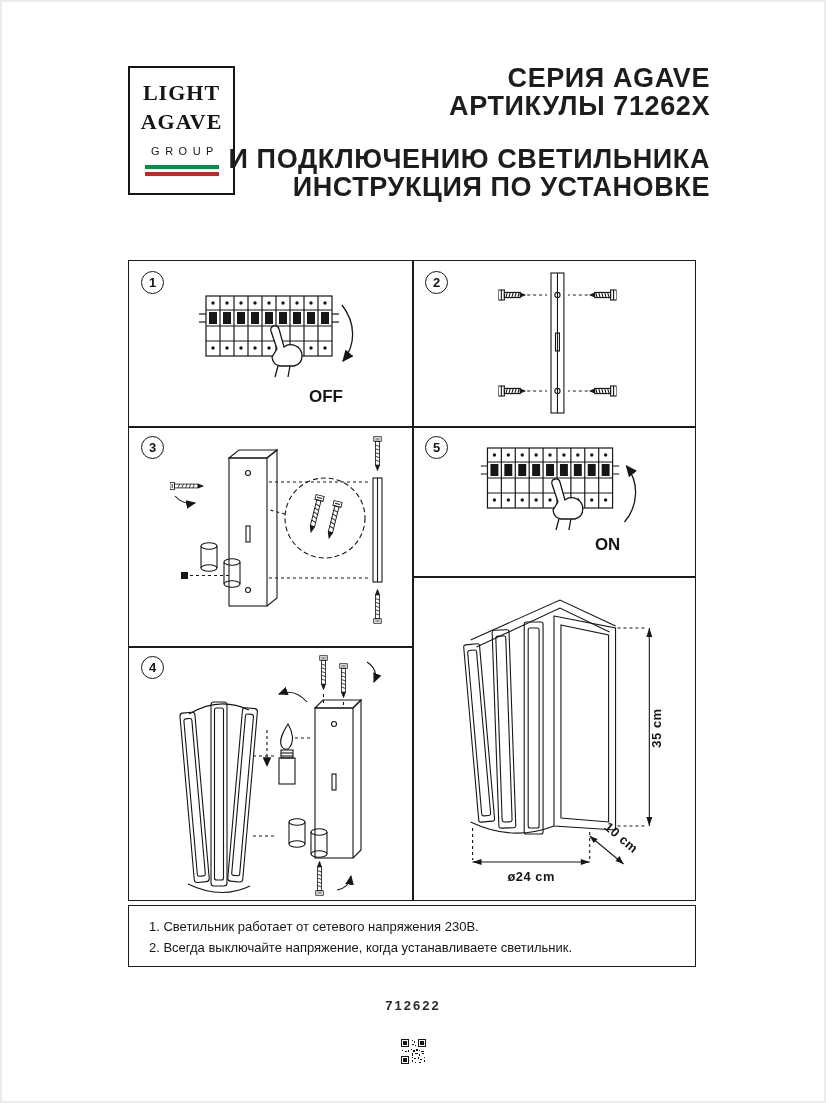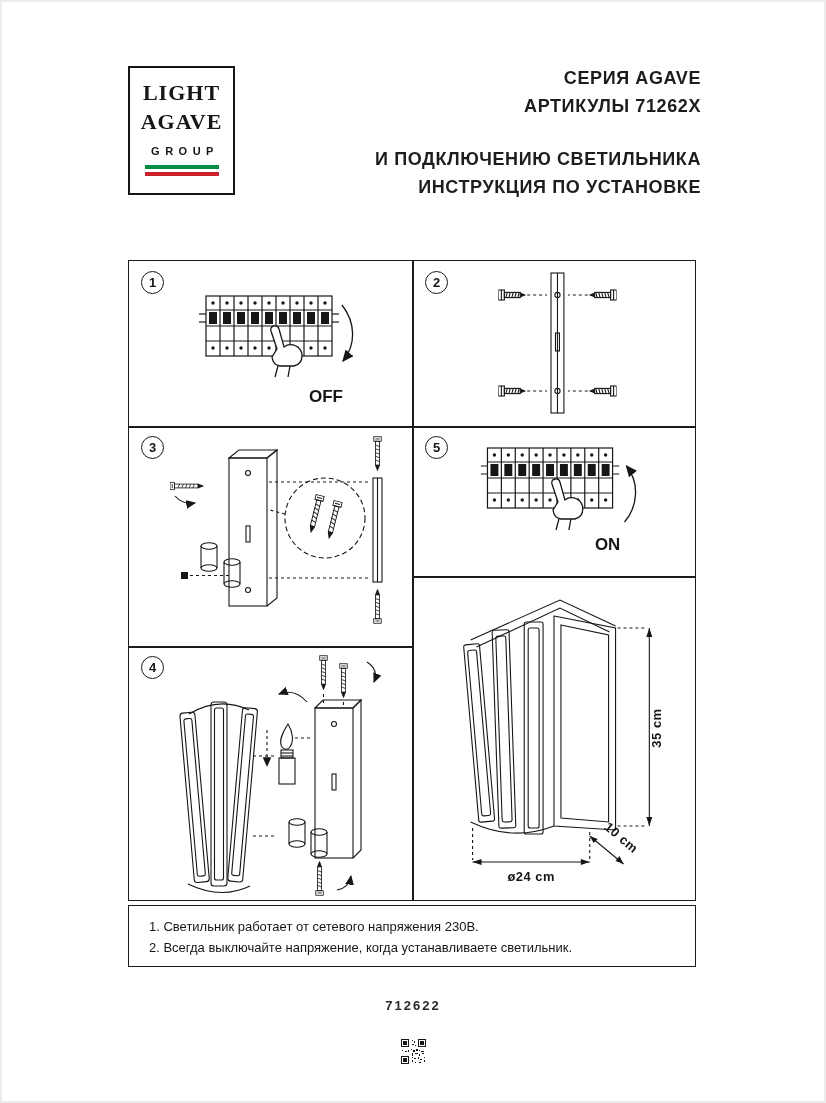--- a/index.html
+++ b/index.html
@@ -12,31 +12,31 @@
   
   .logo-box {
     position:absolute; left:128px; top:66px; width:107px; height:129px;
     border:2px solid #161616; text-align:center; padding-top:10px;
   }
   .logo-word {
     font-family:"Liberation Serif", serif; font-weight:700; font-size:22px;
     line-height:29px; letter-spacing:1px; color:#161616;
   }
   .logo-group {
-    font-weight:700; font-size:11px; letter-spacing:5.5px; padding-left:7px;
+    font-weight:400; font-size:11px; letter-spacing:5.5px; padding-left:7px;
     margin-top:9px; color:#161616;
   }
   .logo-flag { width:74px; margin:8px auto 0; }
   .logo-flag .bar { height:3.5px; }
   .bar.green { background:#008c45; }
   .bar.white { background:#ffffff; }
   .bar.red   { background:#cd212a; }
   .titles {
-    position:absolute; top:64px; right:125px; text-align:right;
-    font-weight:700; font-size:18px; line-height:28px; letter-spacing:0.6px;
+    position:absolute; top:64px; right:116px; text-align:right;
+    font-weight:700; font-size:27px; line-height:28px; letter-spacing:0.6px;
     color:#1d1d1d; white-space:nowrap;
   }
   .title-gap { height:25px; }
   
   .grid {
     position:absolute; left:128px; top:260px; width:568px; height:641px;
     border:1.5px solid #1c1c1c;
   }
   .divider { position:absolute; background:#1c1c1c; }
   .div-v       { left:283px; top:0; width:1.5px; height:100%; }

